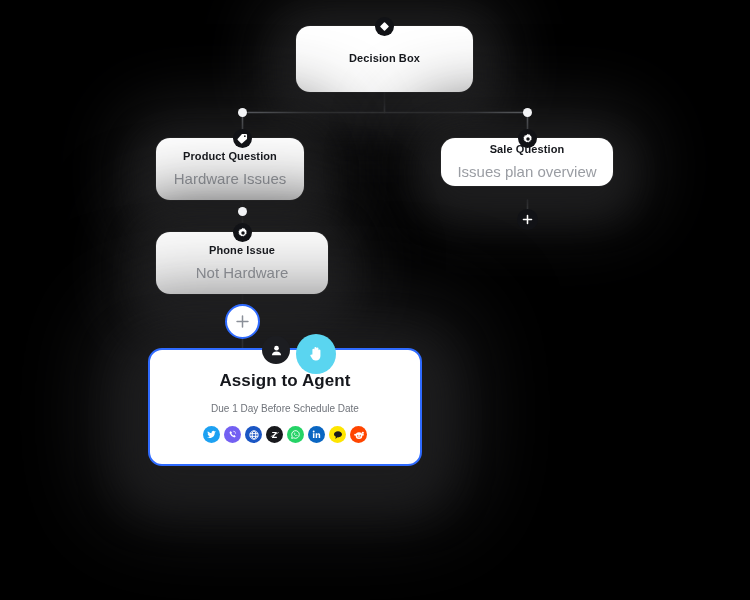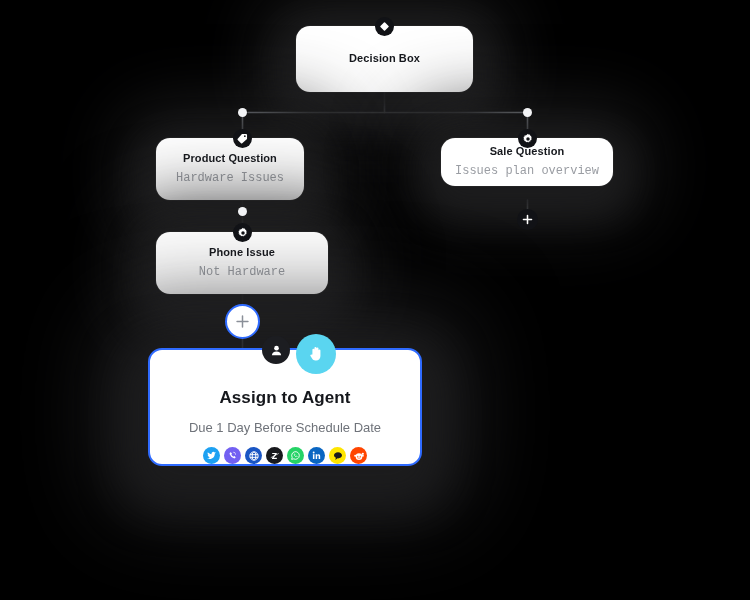--- a/index.html
+++ b/index.html
@@ -53,27 +53,26 @@
   .node-title {
     font-size: 11px;
     font-weight: 700;
     color: #16181d;
     letter-spacing: 0.1px;
     line-height: 1.2;
     text-align: center;
   }
 
   .node-sub {
-    font-size: 12px;
+    font-size: 15px;
     font-weight: 400;
     color: #9a9da3;
     margin-top: 6px;
     line-height: 1.2;
     text-align: center;
-    font-family: Liberation Mono, monospace;
   }
 
   
   #node-decision {
     left: 296px; top: 26px;
     width: 177px; height: 66px;
   }
   #node-product {
     left: 156px; top: 138px;
     width: 148px; height: 62px;
@@ -150,34 +149,34 @@
     position: absolute;
     left: 148px; top: 348px;
     width: 274px; height: 118px;
     background: #ffffff;
     border: 2px solid #2f6bff;
     border-radius: 14px;
     z-index: 3;
     display: flex;
     flex-direction: column;
     align-items: center;
-    justify-content: flex-end;
+    justify-content: center;
     box-shadow:
       0 18px 44px 22px rgba(28,28,30,0.95),
       0 6px 90px 46px rgba(38,38,40,0.85);
   }
 
   #node-assign .assign-title {
     font-size: 17px;
     font-weight: 700;
     color: #15171c;
     letter-spacing: 0.1px;
   }
   #node-assign .assign-sub {
-    font-size: 13px;
+    font-size: 10px;
     font-weight: 400;
     color: #6f737a;
     margin-top: 12px;
   }
 
   
   .social-row {
     display: flex;
     align-items: center;
     gap: 4px;

